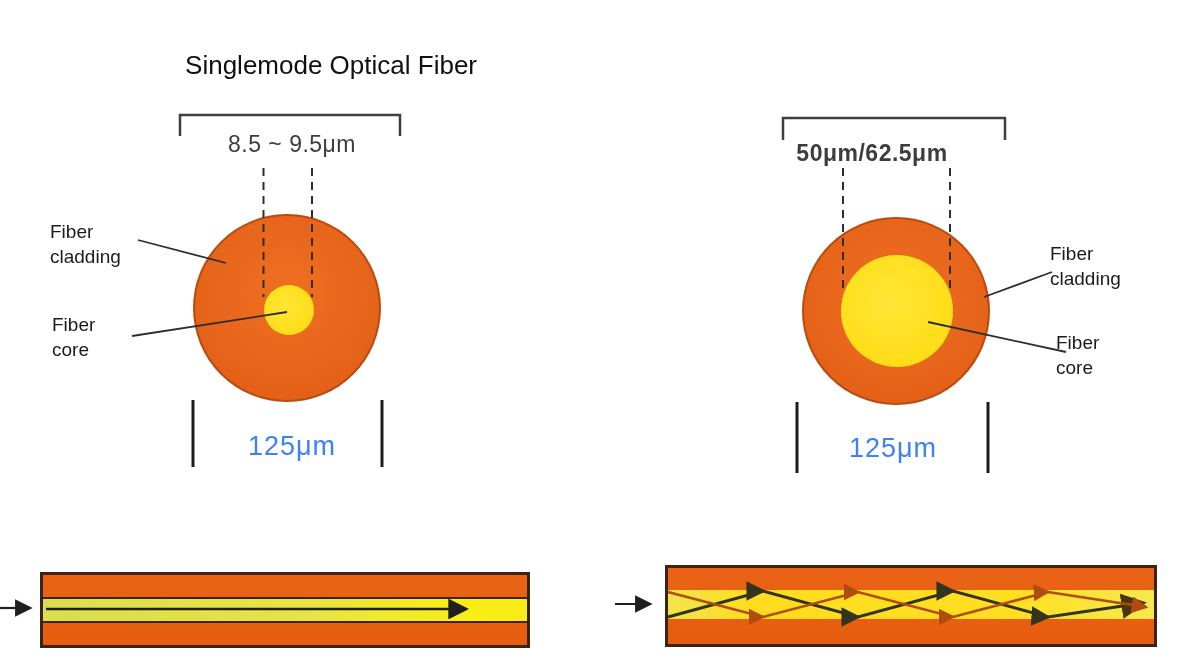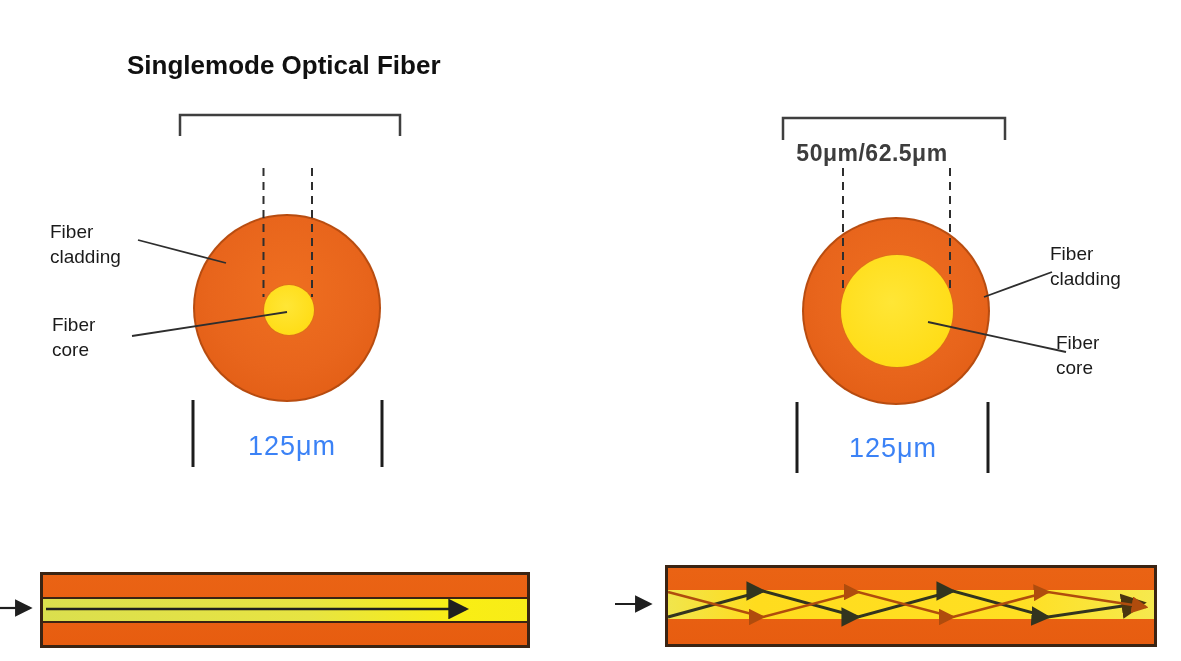--- a/index.html
+++ b/index.html
@@ -1,21 +1,21 @@
 <!DOCTYPE html>
 <html><head>
 <meta charset="utf-8">
 <style>
   html,body { margin:0; padding:0; background:#ffffff; }
   .stage {
     position:relative; width:1181px; height:661px; background:#ffffff;
     font-family:"Liberation Sans", sans-serif; overflow:hidden;
   }
   .abs { position:absolute; }
-  .title { font-weight:700; font-size:26px; color:#101010; text-align:left; }
+  .title { font-weight:400; font-size:26px; color:#101010; text-align:right; }
   .measure { font-size:23px; color:#3d3d3d; text-align:center; letter-spacing:0.5px; }
   .dim { font-size:27px; color:#3b82f6; text-align:center; letter-spacing:1px; }
   .lbl { font-size:19px; color:#1b1b1b; line-height:1.32; }
   .circle { position:absolute; border-radius:50%; }
   .cladding {
     background:radial-gradient(circle at 50% 42%, #ef6f20 0%, #e8651c 55%, #df5a12 100%);
     border:2px solid rgba(153,62,10,0.6); box-sizing:border-box;
   }
   .core {
     position:absolute; border-radius:50%;
@@ -107,20 +107,21 @@
     <line x1="615" y1="604" x2="650" y2="604" stroke="#1f1f1f" stroke-width="2.2" marker-end="url(#ah-black)"></line>
 
     <line x1="46" y1="609" x2="466" y2="609" stroke="#1f1f1f" stroke-width="2.6" marker-end="url(#ah-black)"></line>
 
     <polyline points="668,617 763,591 858,617 953,591 1048,617 1143,603" fill="none" stroke="#32341f" stroke-width="3" marker-mid="url(#ah-dark)" marker-end="url(#ah-dark-end)"></polyline>
     <polyline points="668,592 763,617 858,592 953,617 1048,592 1146,607" fill="none" stroke="#b04c0d" stroke-width="2.6" marker-mid="url(#ah-red)" marker-end="url(#ah-red)"></polyline>
   </svg>
 
   <div class="abs txt title" style="left:127px; top:50px; width:350px;">Singlemode Optical Fiber</div>
 
+  <div class="abs txt measure" style="left:180px; top:131px; width:224px;">8.5 ~ 9.5μm</div>
   <div class="abs txt measure" style="left:760px; top:140px; width:224px;font-weight:bold;">50μm/62.5μm</div>
 
   <div class="abs txt lbl" style="left:50px; top:219px; width:90px;">Fiber cladding</div>
   <div class="abs txt lbl" style="left:52px; top:312px; width:80px;">Fiber core</div>
 
   <div class="abs txt lbl" style="left:1050px; top:241px; width:96px;">Fiber cladding</div>
   <div class="abs txt lbl" style="left:1056px; top:330px; width:84px;">Fiber core</div>
 
   <div class="abs txt dim" style="left:212px; top:431px; width:160px;">125μm</div>
   <div class="abs txt dim" style="left:813px; top:433px; width:160px;">125μm</div>

